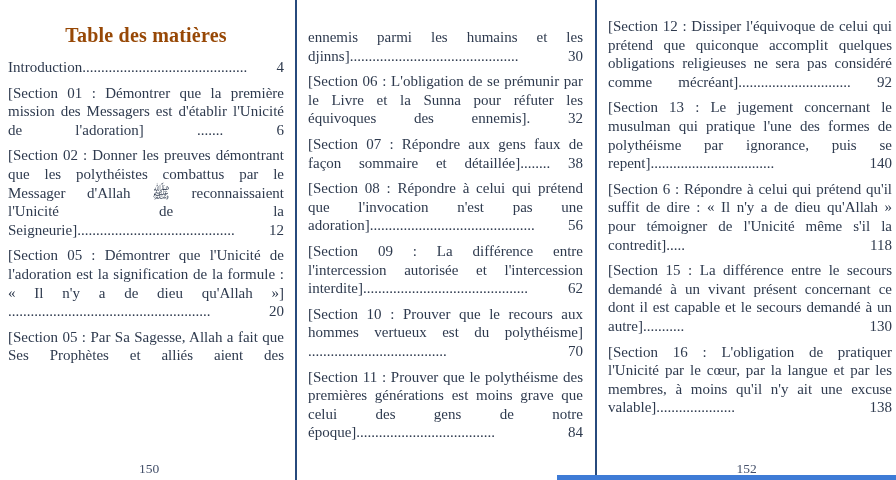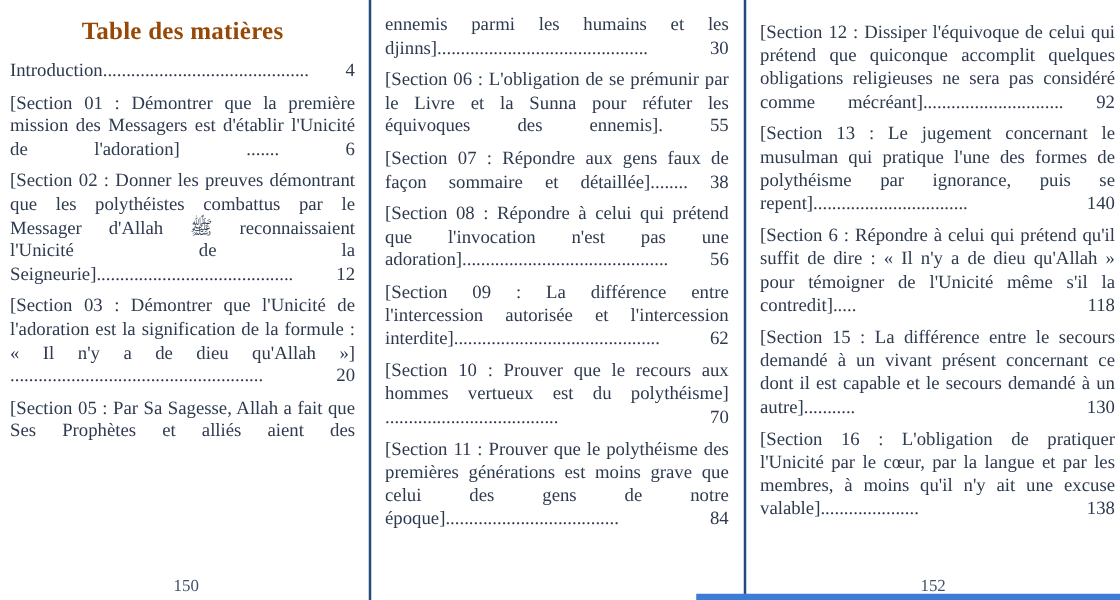--- a/index.html
+++ b/index.html
@@ -10,22 +10,22 @@
     --bar:#3e7bd6;
     --bg:#ffffff;
   }
   html,body{margin:0;padding:0;}
   body{
     width:896px;height:480px;overflow:hidden;background:var(--bg);
     font-family:"Liberation Serif","DejaVu Serif",serif;
   }
   .spread{position:relative;width:896px;height:480px;display:grid;grid-template-columns:298px 299px 299px;}
   .page{position:relative;box-sizing:border-box;height:480px;overflow:hidden;}
-  .page-1{padding:8px 14px 0 8px;}
-  .page-2{padding:11px 14px 0 10px;}
+  .page-1{padding:18px 14px 0 8px;}
+  .page-2{padding:28px 14px 0 10px;}
   .page-3{padding:17px 4px 0 11px;}
   .toc-title{
     font-size:20px;font-weight:bold;color:var(--heading);
     text-align:center;margin:6px 0 11px 0;letter-spacing:.2px;
   }
   .entry{
     font-size:15px;line-height:18.6px;color:var(--text);
     text-align:justify;text-align-last:justify;
     margin:0 0 7px 0;word-spacing:.5px;
   }
@@ -42,30 +42,30 @@
 <body>
 
 <div class="spread">
 
   <div class="page page-1">
     <h1 class="toc-title">Table des matières</h1>
     <div>
         <p class="entry">Introduction............................................ 4</p>
         <p class="entry">[Section 01 : Démontrer que la première mission des Messagers est d'établir l'Unicité de l'adoration] ....... 6</p>
         <p class="entry">[Section 02 : Donner les preuves démontrant que les polythéistes combattus par le Messager d'Allah ﷺ reconnaissaient l'Unicité de la Seigneurie].......................................... 12</p>
-        <p class="entry">[Section 03 : Démontrer que l'Unicité de l'adoration est la signification de la formule : « Il n'y a de dieu qu'Allah »] ...................................................... 20</p>
+        <p class="entry">[Section 05 : Démontrer que l'Unicité de l'adoration est la signification de la formule : « Il n'y a de dieu qu'Allah »] ...................................................... 20</p>
         <p class="entry">[Section 05 : Par Sa Sagesse, Allah a fait que Ses Prophètes et alliés aient des</p>
       </div>
     <div class="page-num">150</div>
   </div>
 
   <div class="page page-2">
     <div>
         <p class="entry">ennemis parmi les humains et les djinns]............................................. 30</p>
-        <p class="entry">[Section 06 : L'obligation de se prémunir par le Livre et la Sunna pour réfuter les équivoques des ennemis]. 55</p>
+        <p class="entry">[Section 06 : L'obligation de se prémunir par le Livre et la Sunna pour réfuter les équivoques des ennemis]. 32</p>
         <p class="entry">[Section 07 : Répondre aux gens faux de façon sommaire et détaillée]........ 38</p>
         <p class="entry">[Section 08 : Répondre à celui qui prétend que l'invocation n'est pas une adoration]............................................ 56</p>
         <p class="entry">[Section 09 : La différence entre l'intercession autorisée et l'intercession interdite]............................................ 62</p>
         <p class="entry">[Section 10 : Prouver que le recours aux hommes vertueux est du polythéisme] ..................................... 70</p>
         <p class="entry">[Section 11 : Prouver que le polythéisme des premières générations est moins grave que celui des gens de notre époque]..................................... 84</p>
       </div>
   </div>
 
   <div class="page page-3">
     <div>

